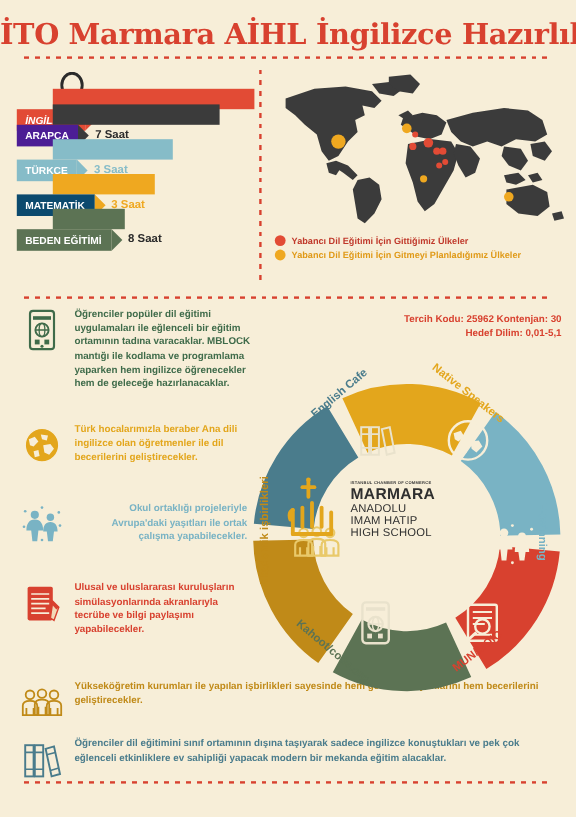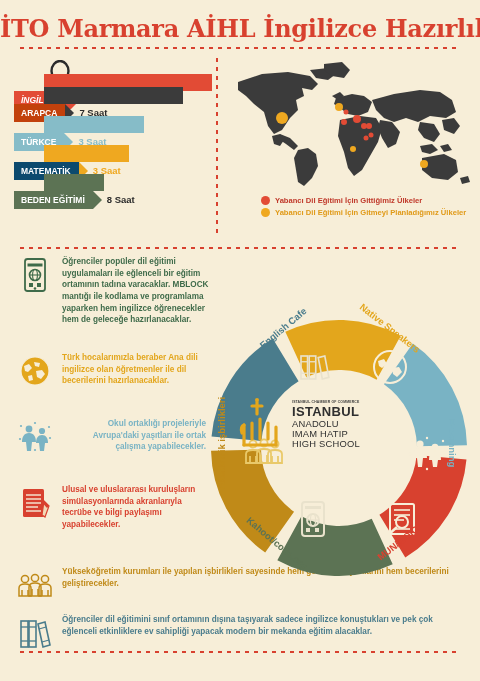--- a/index.html
+++ b/index.html
@@ -62,21 +62,21 @@
     position: absolute; right: -9px; top: 0;
     width: 0; height: 0;
     border-top: 9px solid transparent;
     border-bottom: 9px solid transparent;
   }
 
   
   #mapwrap { position: absolute; left: 224px; top: 60px; width: 248px; height: 180px; }
   #worldmap { position: absolute; left: 0; top: 0; width: 248px; height: 128px; }
   .legend { position: absolute; left: 5px; top: 136px; width: 243px; }
-  .legend-row { display: flex; align-items: center; margin-bottom: 3px; margin-left: 32px; }
+  .legend-row { display: flex; align-items: center; margin-bottom: 3px; }
   .legend-dot { width: 9px; height: 9px; border-radius: 50%; margin-right: 5px; flex: 0 0 auto; }
   .legend-text { font-size: 7.6px; font-weight: bold; white-space: nowrap; }
 
   
   #stats {
     position: absolute; right: 12px; top: 260px; width: 180px;
     text-align: right; line-height: 1.45;
   }
   #stats div { font-size: 8.2px; font-weight: bold; color: #d8412f; }
 
@@ -131,21 +131,21 @@
     </svg>
 
     <div id="bar-rows">
         <div class="bar-row" style="top: 16px; font-style: italic;">
           <div class="bar-bg" style="width: 168px; background: rgb(226, 75, 53);"></div>
           <div class="bar-label" style="background: rgb(226, 75, 53);">İNGİLİZCE<span class="notch" style="border-left: 9px solid rgb(226, 75, 53);"></span></div>
           <div class="bar-val" style="color: rgb(226, 75, 53); left: 71.0312px;">20+ Saat</div>
         </div>
         <div class="bar-row" style="top: 29px;">
           <div class="bar-bg" style="width: 139px; background: rgb(59, 59, 59);"></div>
-          <div class="bar-label" style="background: #c2410c;">ARAPÇA<span class="notch" style="border-left: 9px solid rgb(59, 59, 59);"></span></div>
+          <div class="bar-label" style="background: #4c1d95;">ARAPÇA<span class="notch" style="border-left: 9px solid rgb(59, 59, 59);"></span></div>
           <div class="bar-val" style="color: rgb(43, 43, 43); left: 65.375px;">7 Saat</div>
         </div>
         <div class="bar-row" style="top: 58px;">
           <div class="bar-bg" style="width: 100px; background: rgb(134, 188, 200);"></div>
           <div class="bar-label" style="background: rgb(134, 188, 200);">TÜRKÇE<span class="notch" style="border-left: 9px solid rgb(134, 188, 200);"></span></div>
           <div class="bar-val" style="color: rgb(134, 188, 200); left: 64.4219px;">3 Saat</div>
         </div>
         <div class="bar-row" style="top: 87px;">
           <div class="bar-bg" style="width: 85px; background: rgb(239, 168, 32);"></div>
           <div class="bar-label" style="background: #0c4a6e;">MATEMATİK<span class="notch" style="border-left: 9px solid rgb(239, 168, 32);"></span></div>
@@ -213,20 +213,24 @@
         </div>
         <div class="legend-row">
           <span class="legend-dot" style="background: rgb(239, 168, 32);"></span>
           <span class="legend-text" style="color: rgb(224, 154, 24);">Yabancı Dil Eğitimi İçin Gitmeyi Planladığımız Ülkeler</span>
         </div>
       </div>
   </div>
 
   <div class="dash-rule mid"></div>
 
+  <div id="stats">
+    <div>Tercih Kodu: 25962   Kontenjan: 30</div>
+    <div>Hedef Dilim: 0,01-5,1</div>
+  </div>
 
   <div class="tblock" id="tb1">
     <svg class="ticon" viewBox="0 0 38 38">
       <rect x="9" y="3" width="20" height="32" rx="2.5" fill="none" stroke="#3f6b4a" stroke-width="1.8"></rect>
       <rect x="11.5" y="7.5" width="15" height="3" fill="#3f6b4a"></rect>
       <circle cx="19" cy="19" r="5.5" fill="none" stroke="#3f6b4a" stroke-width="1.6"></circle>
       <ellipse cx="19" cy="19" rx="2.4" ry="5.5" fill="none" stroke="#3f6b4a" stroke-width="1.1"></ellipse>
       <line x1="13.5" y1="19" x2="24.5" y2="19" stroke="#3f6b4a" stroke-width="1.1"></line>
       <rect x="13" y="27" width="4" height="4" fill="#3f6b4a"></rect>
       <rect x="21" y="27" width="4" height="4" fill="#3f6b4a"></rect>
@@ -234,21 +238,21 @@
     </svg>
     <div class="ttext" style="color:#3f6b4a">Öğrenciler popüler dil eğitimi uygulamaları ile eğlenceli bir eğitim ortamının tadına varacaklar. MBLOCK mantığı ile kodlama ve programlama yaparken hem ingilizce öğrenecekler hem de geleceğe hazırlanacaklar.</div>
   </div>
 
   <div class="tblock" id="tb2">
     <svg class="ticon" viewBox="0 0 38 38">
       <circle cx="19" cy="19" r="14" fill="#e3a61c"></circle>
       <path d="M8 14 L13 12 L16 16 L12 20 L9 19 Z M18 10 L24 11 L23 15 L19 14 Z M20 19 L26 18 L29 22 L25 27 L21 25 Z M12 24 L16 23 L17 28 L13 29 Z" fill="#f7eed8"></path>
       <circle cx="19" cy="19" r="14" fill="none" stroke="#f7eed8" stroke-width="1.2"></circle>
     </svg>
-    <div class="ttext" style="color:#e3a61c">Türk hocalarımızla beraber Ana dili ingilizce olan öğretmenler ile dil becerilerini hazırlanacaklar.</div>
+    <div class="ttext" style="color:#e3a61c">Türk hocalarımızla beraber Ana dili ingilizce olan öğretmenler ile dil becerilerini geliştirecekler.</div>
   </div>
 
   <div class="tblock" id="tb3">
     <svg class="ticon" viewBox="0 0 38 38">
       <circle cx="13" cy="11" r="3.4" fill="#79b3c4"></circle>
       <path d="M13 15 C8 15 6 19 6 24 L10 24 L11 33 L15 33 L16 24 L20 24 C20 19 18 15 13 15 Z" fill="#79b3c4"></path>
       <circle cx="26" cy="13" r="3.1" fill="#79b3c4"></circle>
       <path d="M26 17 C22 17 20 20 20 25 L23 25 L24 33 L28 33 L29 25 L32 25 C32 20 30 17 26 17 Z" fill="#79b3c4"></path>
       <g fill="#79b3c4">
         <circle cx="5" cy="8" r="1.1"></circle>
@@ -414,21 +418,21 @@
         <path d="M16 26 L16 42"></path>
         <path d="M24 22 L24 42"></path>
         <path d="M32 26 L32 42"></path>
         <path d="M40 30 L40 48"></path>
         <path d="M8 28 Q4 30 6 36"></path>
       </g>
       <circle cx="21" cy="3" r="2" fill="#e3a61c"></circle>
     </svg>
     <div class="logo-txt">
       <div class="l0">ISTANBUL CHAMBER OF COMMERCE</div>
-      <div class="l1">ISTANBUL</div>
+      <div class="l1">MARMARA</div>
       <div class="l2">ANADOLU</div>
       <div class="l2">IMAM HATIP</div>
       <div class="l2">HIGH SCHOOL</div>
     </div>
   </div>
 
   <div class="dash-rule bottom"></div>
 </div>
 
 </body></html>

